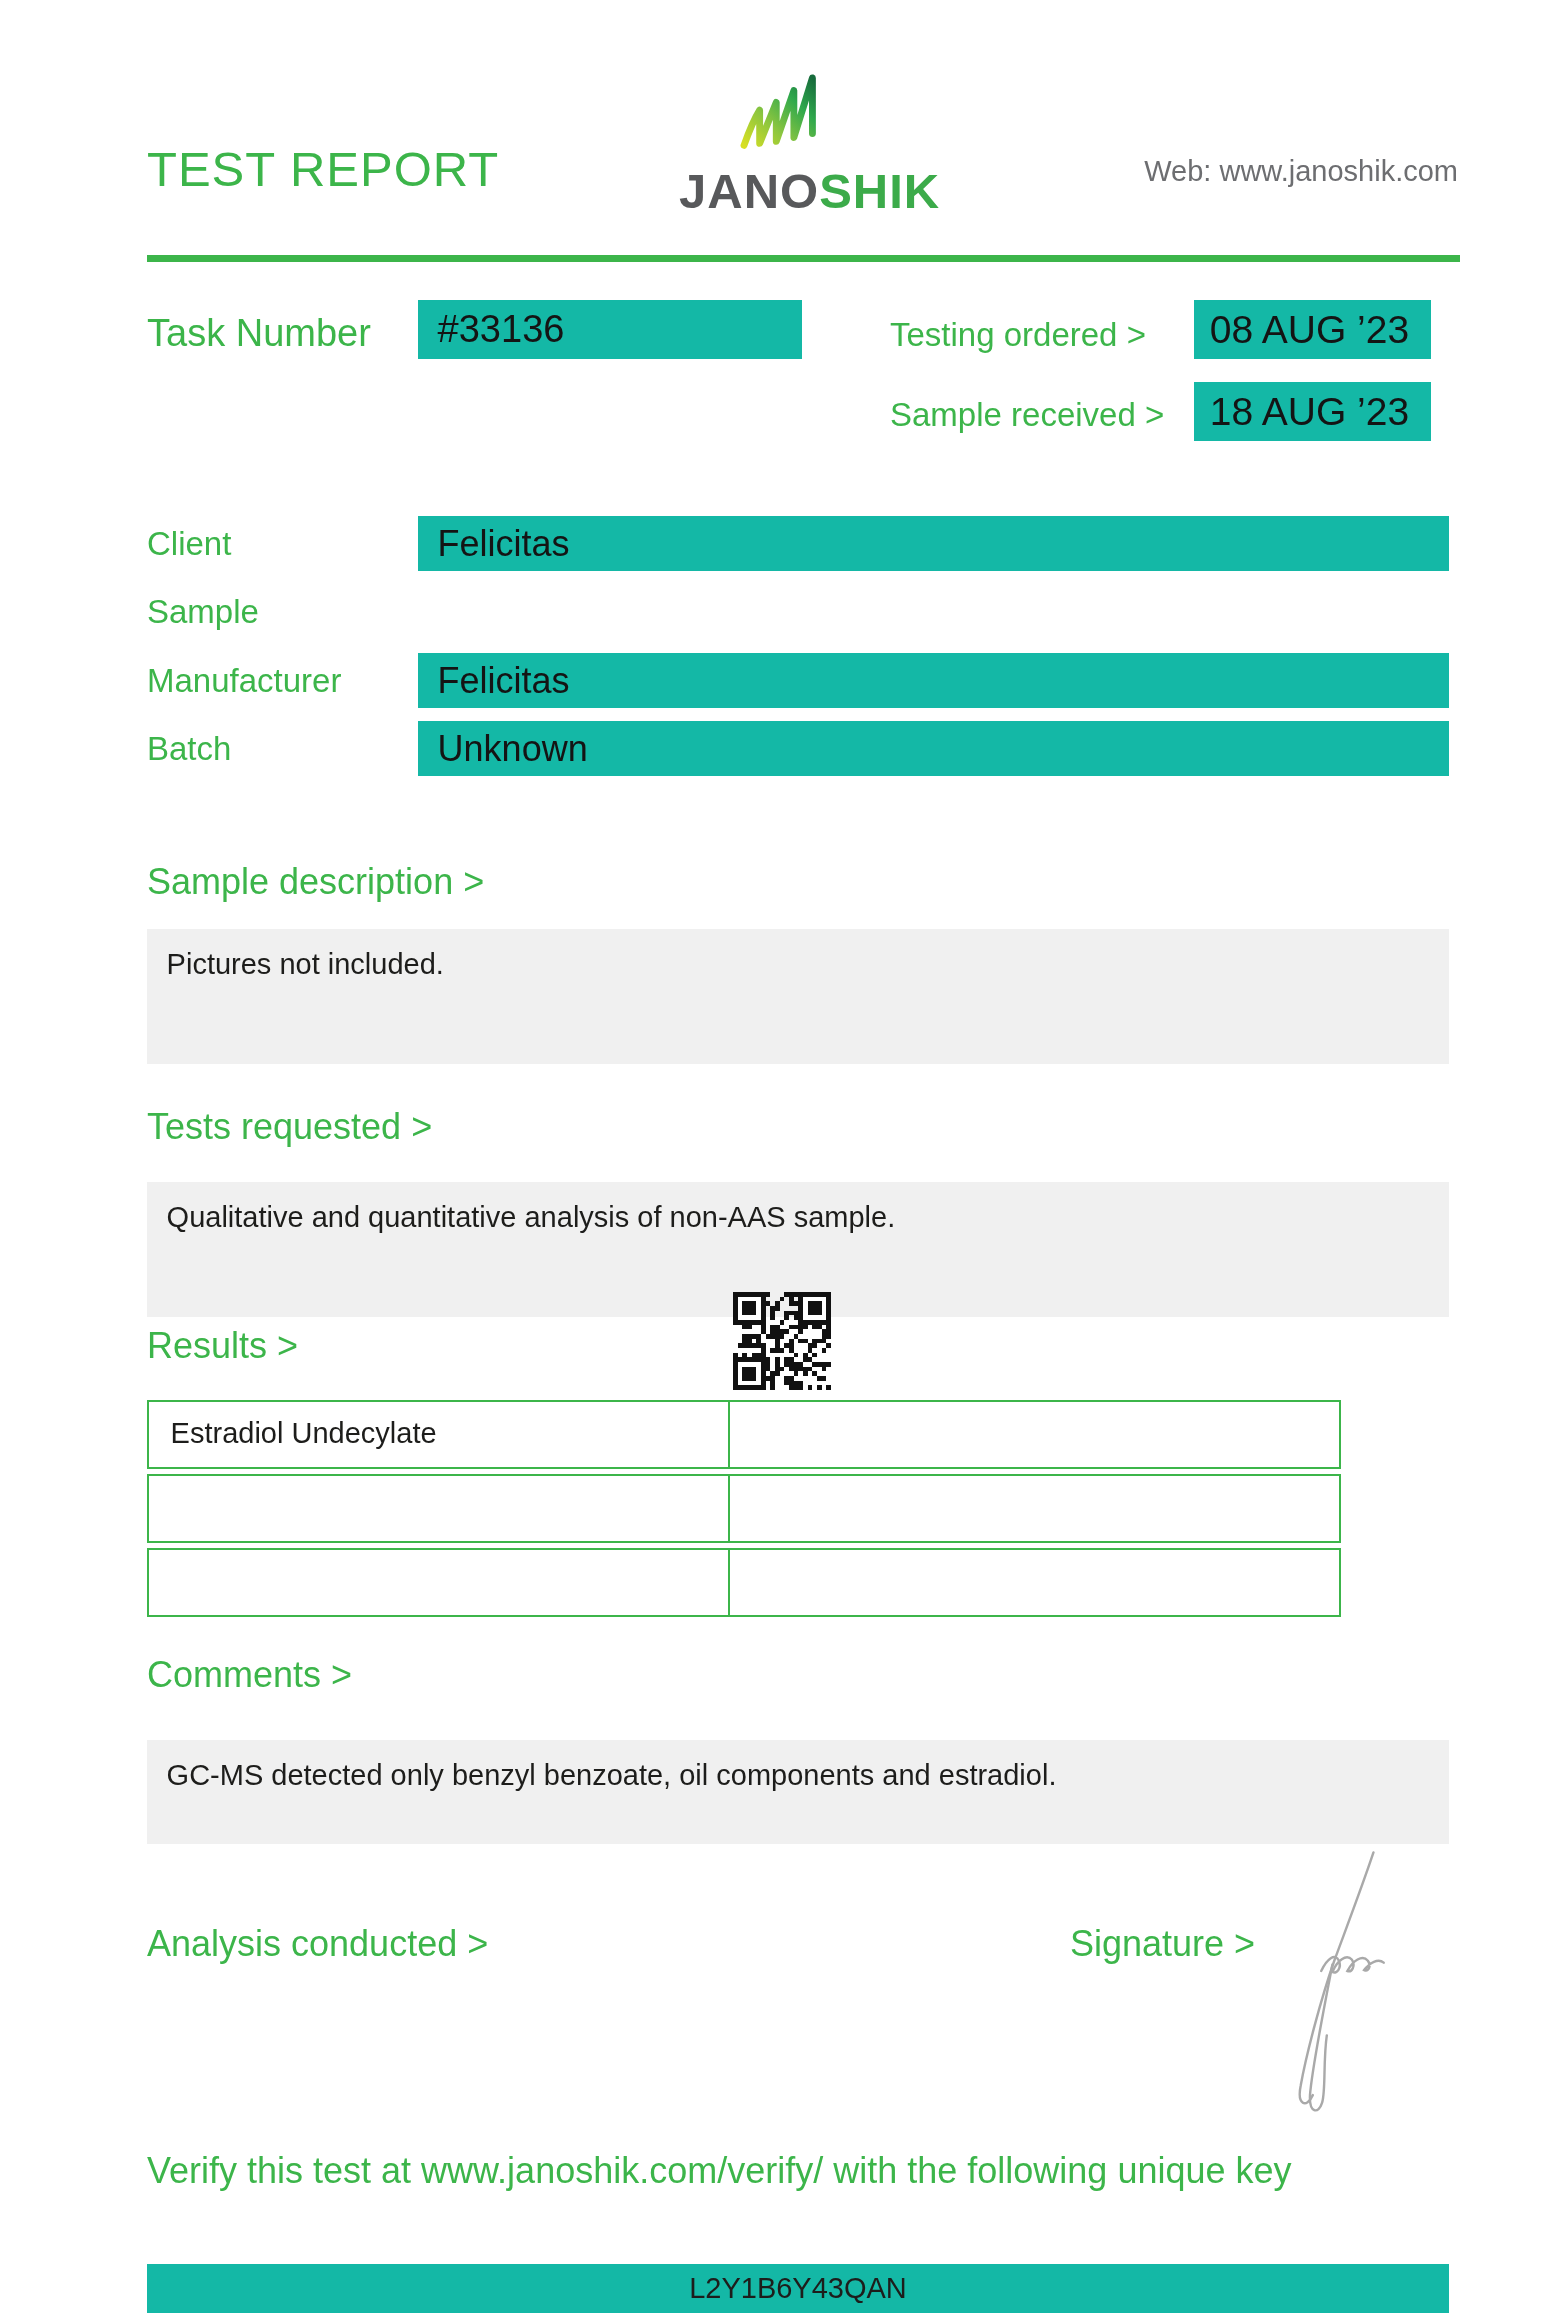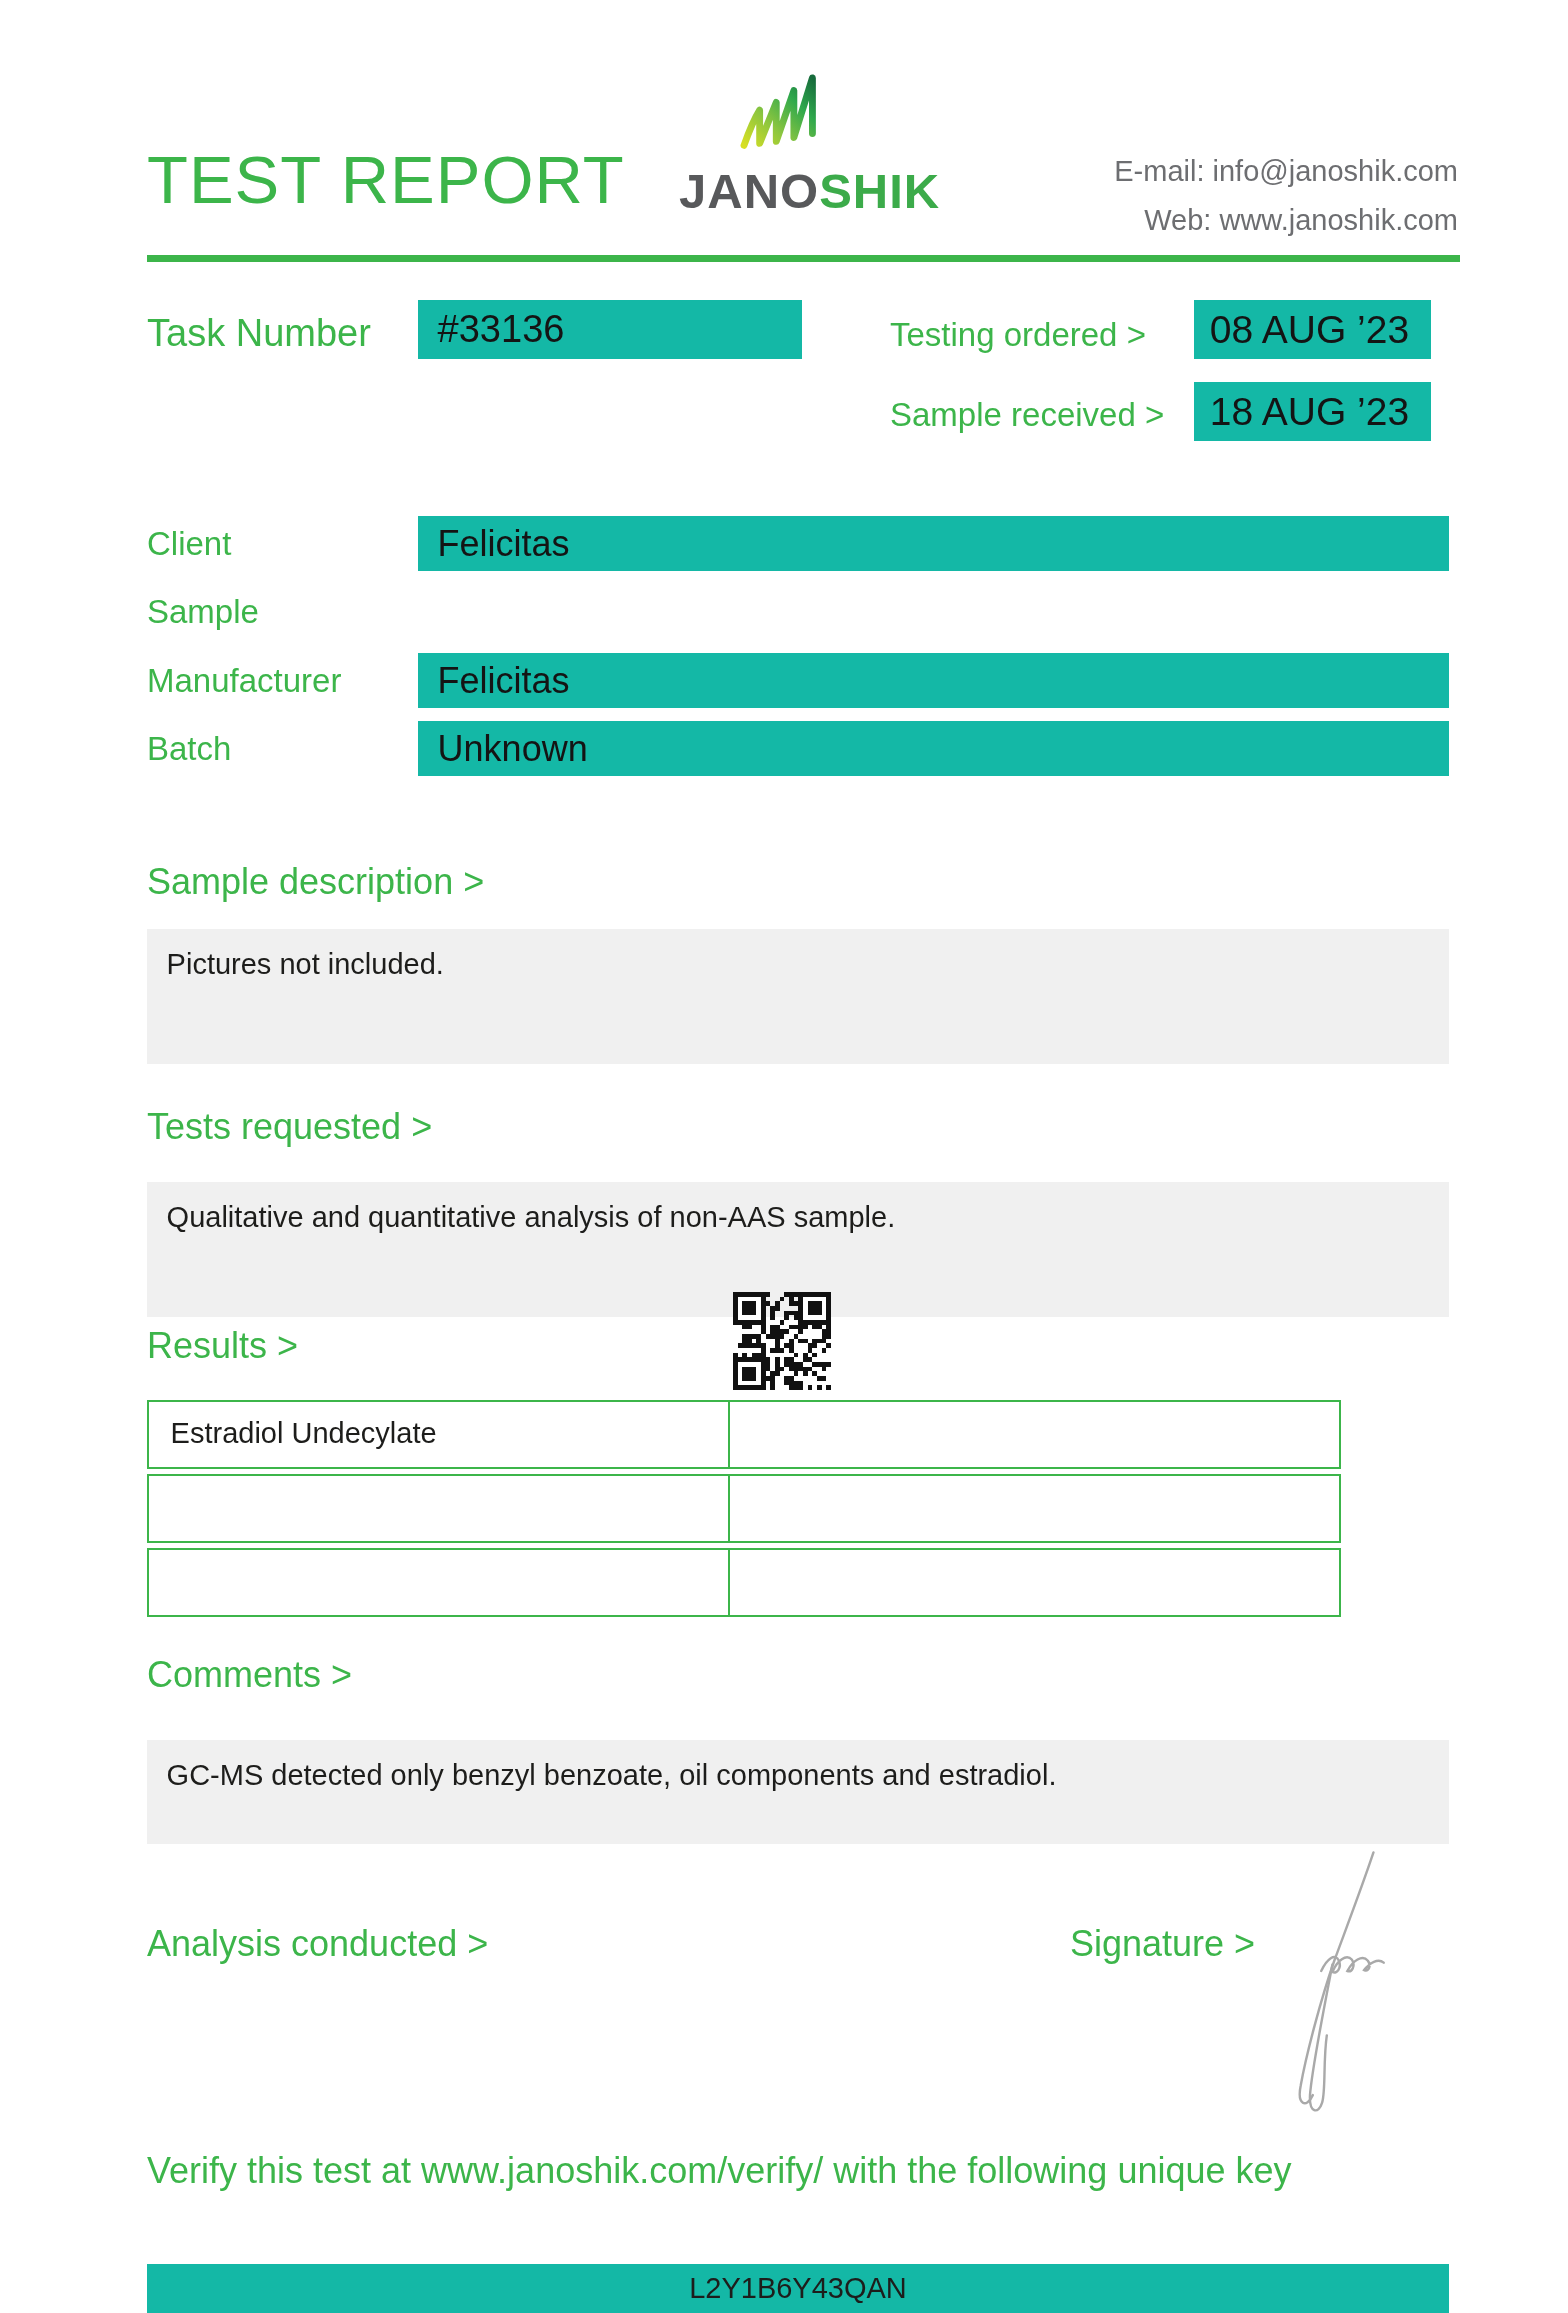--- a/index.html
+++ b/index.html
@@ -3,21 +3,21 @@
 <meta charset="utf-8">
 <style>
   html,body{margin:0;padding:0;background:#fff;}
   .page{
     position:relative; width:1568px; height:2313px; background:#ffffff;
     font-family:"Liberation Sans", sans-serif; color:#1d1d1b; overflow:hidden;
   }
   
   .title{
     position:absolute; left:147px; top:143px; margin:0;
-    font-size:67px; font-weight:400; letter-spacing:1px; color:#3cb54a; line-height:1.1;
+    font-size:49px; font-weight:400; letter-spacing:1px; color:#3cb54a; line-height:1.1;
   }
   .logo-icon{position:absolute; left:737px; top:73px; width:102px; height:88px;}
   .logo-text{
     position:absolute; left:679px; top:167px; font-size:49px; font-weight:700;
     letter-spacing:1px; line-height:1;
   }
   .logo-text .jano{color:#58595b;}
   .logo-text .shik{color:#3cab4a;}
   .contact{
     position:absolute; right:110px; top:147px; text-align:right;
@@ -87,24 +87,20 @@
       </defs>
       <path d="M5,74 C10,60 16,46 21,38 L21,72 L38,30 L38,70 L56,18 L56,66 L75,5 L75,62" fill="none" stroke="url(#lg)" stroke-width="7" stroke-linecap="round" stroke-linejoin="round"></path>
     </svg>
   </div>
 
   <div class="logo-text">
     <span class="jano">JANO</span><span class="shik">SHIK</span>
   </div>
 
   <div class="contact">
-    <div>
-      <span>E-mail:</span>
-      <span>info@janoshik.com</span>
-    </div>
     <div>
       <span>Web:</span>
       <span>www.janoshik.com</span>
     </div>
   </div>
 
   <div class="divider"></div>
 
   <div class="green-label task-label">Task Number</div>
   <div class="gray-box task-box">#33136</div>

